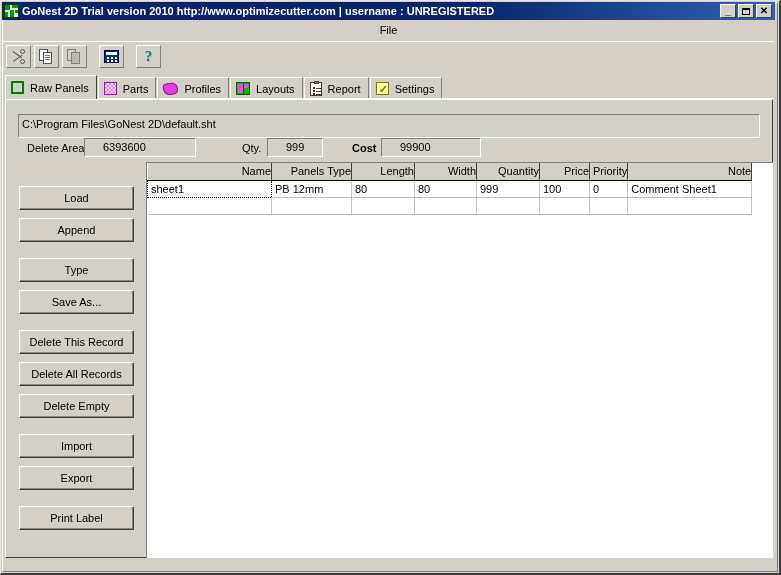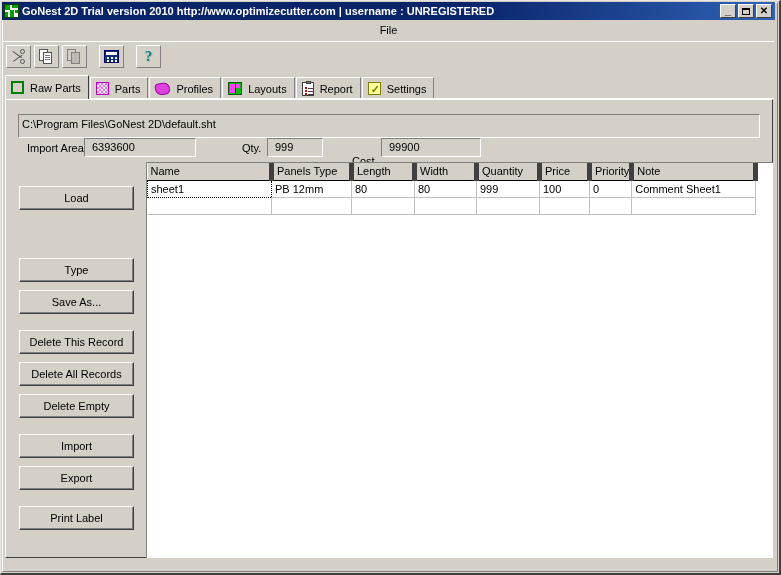--- a/index.html
+++ b/index.html
@@ -350,21 +350,21 @@
   .statfield {
     position: absolute;
     box-sizing: border-box;
     background: #d4d0c8;
     border-top: 1px solid #808080;
     border-left: 1px solid #808080;
     border-right: 1px solid #ffffff;
     border-bottom: 1px solid #ffffff;
     font-size: 11px;
     line-height: 17px;
-    padding-left: 7px;
+    padding-left: 18px;
     height: 19px;
     color: #000;
     white-space: nowrap;
     overflow: hidden;
   }
 
   
   .btncol {
     position: absolute;
     left: 0px; top: 62px;
@@ -409,26 +409,26 @@
     overflow: hidden;
   }
   table.grid {
     border-collapse: collapse;
     table-layout: fixed;
     font-size: 11px;
     font-family: "Liberation Sans", sans-serif;
   }
   table.grid th {
     background: #d4d0c8;
-    text-align: left;
+    text-align: right;
     font-weight: normal;
     font-size: 11px;
     height: 17px;
     padding: 0 0 0 3px;
-    border-right: 5px solid #404040;
+    border-right: 1px solid #404040;
     border-bottom: 1px solid #000000;
     box-sizing: border-box;
     white-space: nowrap;
     overflow: hidden;
     color: #000;
   }
   table.grid td {
     height: 17px;
     padding: 0 0 0 3px;
     border-right: 1px solid #c0c0c0;
@@ -519,21 +519,21 @@
       </span>
     </div>
     <div class="tool raised gap">
       <span class="ic-help">?</span>
     </div>
   </div>
 
   <div class="tabstrip">
     <div class="tab active">
       <span class="ic-rawpanel"></span>
-      <span class="tlabel">Raw Parts</span>
+      <span class="tlabel">Raw Panels</span>
     </div>
     <div class="tab">
       <span class="ic-parts"></span>
       <span class="tlabel">Parts</span>
     </div>
     <div class="tab">
       <span class="ic-profiles"></span>
       <span class="tlabel">Profiles</span>
     </div>
     <div class="tab">
@@ -563,30 +563,31 @@
       <span class="tlabel">Settings</span>
     </div>
   </div>
   <div class="tabline"></div>
 
   <div class="content">
 
     <div class="pathbox">C:\Program Files\GoNest 2D\default.sht</div>
 
     <div class="statrow">
-      <div class="statlabel" style="left:9px; top:1px;">Import Area</div>
+      <div class="statlabel" style="left:9px; top:1px;">Delete Area</div>
       <div class="statfield" style="left:66px; top:0px; width:112px;">6393600</div>
       <div class="statlabel" style="left:224px; top:1px;">Qty.</div>
       <div class="statfield" style="left:249px; top:0px; width:56px;">999</div>
-      <div class="statlabel" style="left:334px; top:14px;">Cost</div>
+      <div class="statlabel" style="left:334px; top:1px;font-weight:bold;">Cost</div>
       <div class="statfield" style="left:363px; top:0px; width:100px;">99900</div>
     </div>
 
     <div class="btncol">
       <div class="btn" style="top:24px">Load</div>
+      <div class="btn" style="top:56px">Append</div>
       <div class="btn" style="top:96px">Type</div>
       <div class="btn" style="top:128px">Save As...</div>
       <div class="btn" style="top:168px">Delete This Record</div>
       <div class="btn" style="top:200px">Delete All Records</div>
       <div class="btn" style="top:232px">Delete Empty</div>
       <div class="btn" style="top:272px">Import</div>
       <div class="btn" style="top:304px">Export</div>
       <div class="btn" style="top:344px">Print Label</div>
     </div>
 

